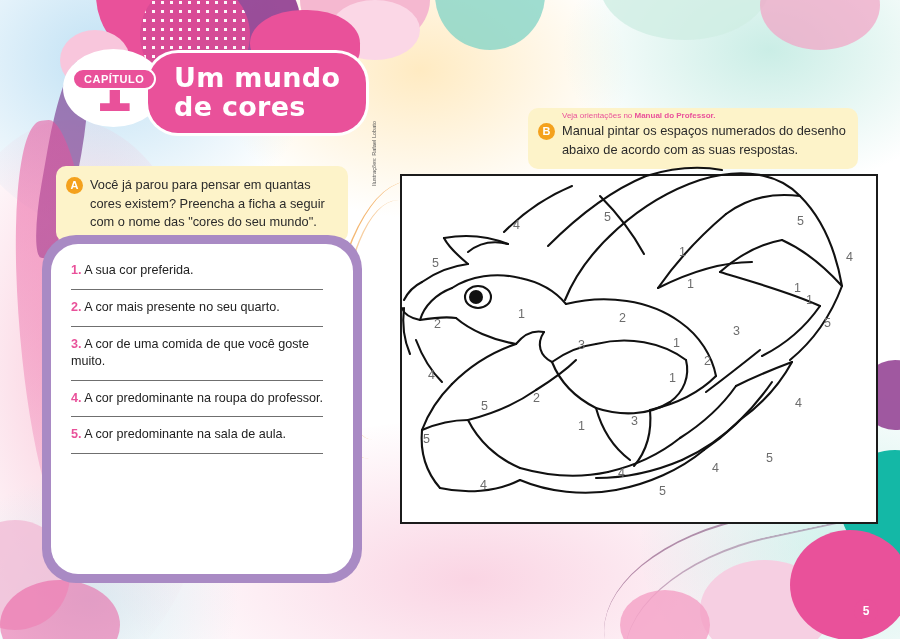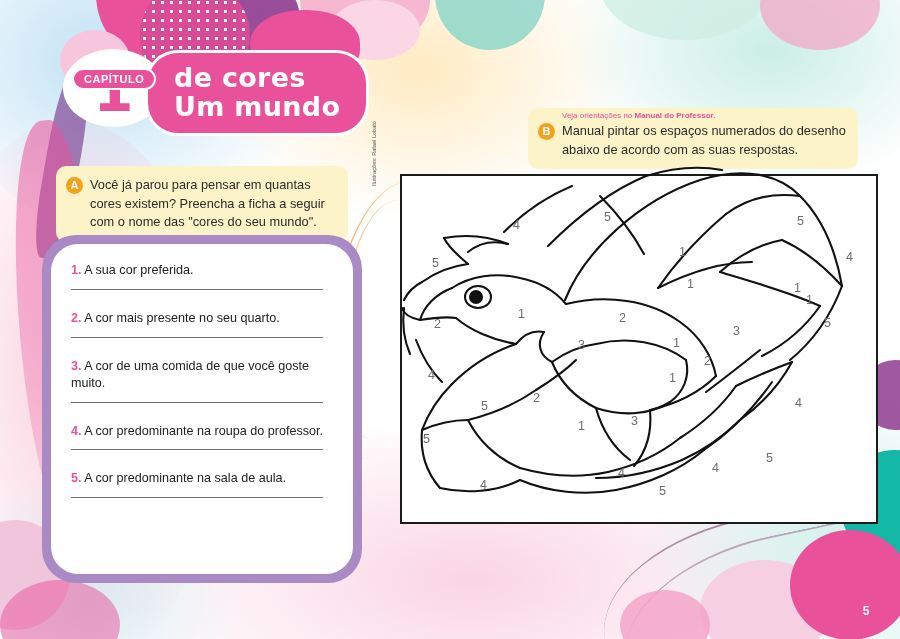--- a/index.html
+++ b/index.html
@@ -202,21 +202,21 @@
     background: #a98ac4;
     border-radius: 34px;
     padding: 9px;
   }
   .answers-inner {
     width: 100%; height: 100%;
     background: #ffffff;
     border-radius: 27px;
     padding: 18px 20px 10px 20px;
   }
-  .q-item { margin-bottom: 20px; }
+  .q-item { margin-bottom: 9px; }
   .q-line {
     font-size: 12.6px;
     color: #222;
     line-height: 1.34;
   }
   .q-num { color: #e9519a; font-weight: bold; }
   .answer-rule {
     margin-top: 10px;
     border-bottom: 1px solid #6f6f6f;
     height: 1px;
@@ -298,22 +298,22 @@
     <div class="blob br1"></div>
     <div class="blob br2"></div>
     <div class="blob bl1"></div>
     <div class="blob bl2"></div>
   </div>
 
   <div class="chapter-badge"></div>
   <div class="chapter-label">CAPÍTULO</div>
   <div class="chapter-number">1</div>
   <div class="title-pill">
+    <span>Um mundo</span>
     <span>de cores</span>
-    <span>Um mundo</span>
   </div>
 
   <div class="callout callout-a">
     <div class="marker marker-a">A</div>
     <div>Você já parou para pensar em quantas cores existem? Preencha a ficha a seguir com o nome das "cores do seu mundo".</div>
   </div>
 
   <div class="callout callout-b">
     <div class="teacher-note">
       <span>Veja orientações no </span><b>Manual do Professor.</b>

